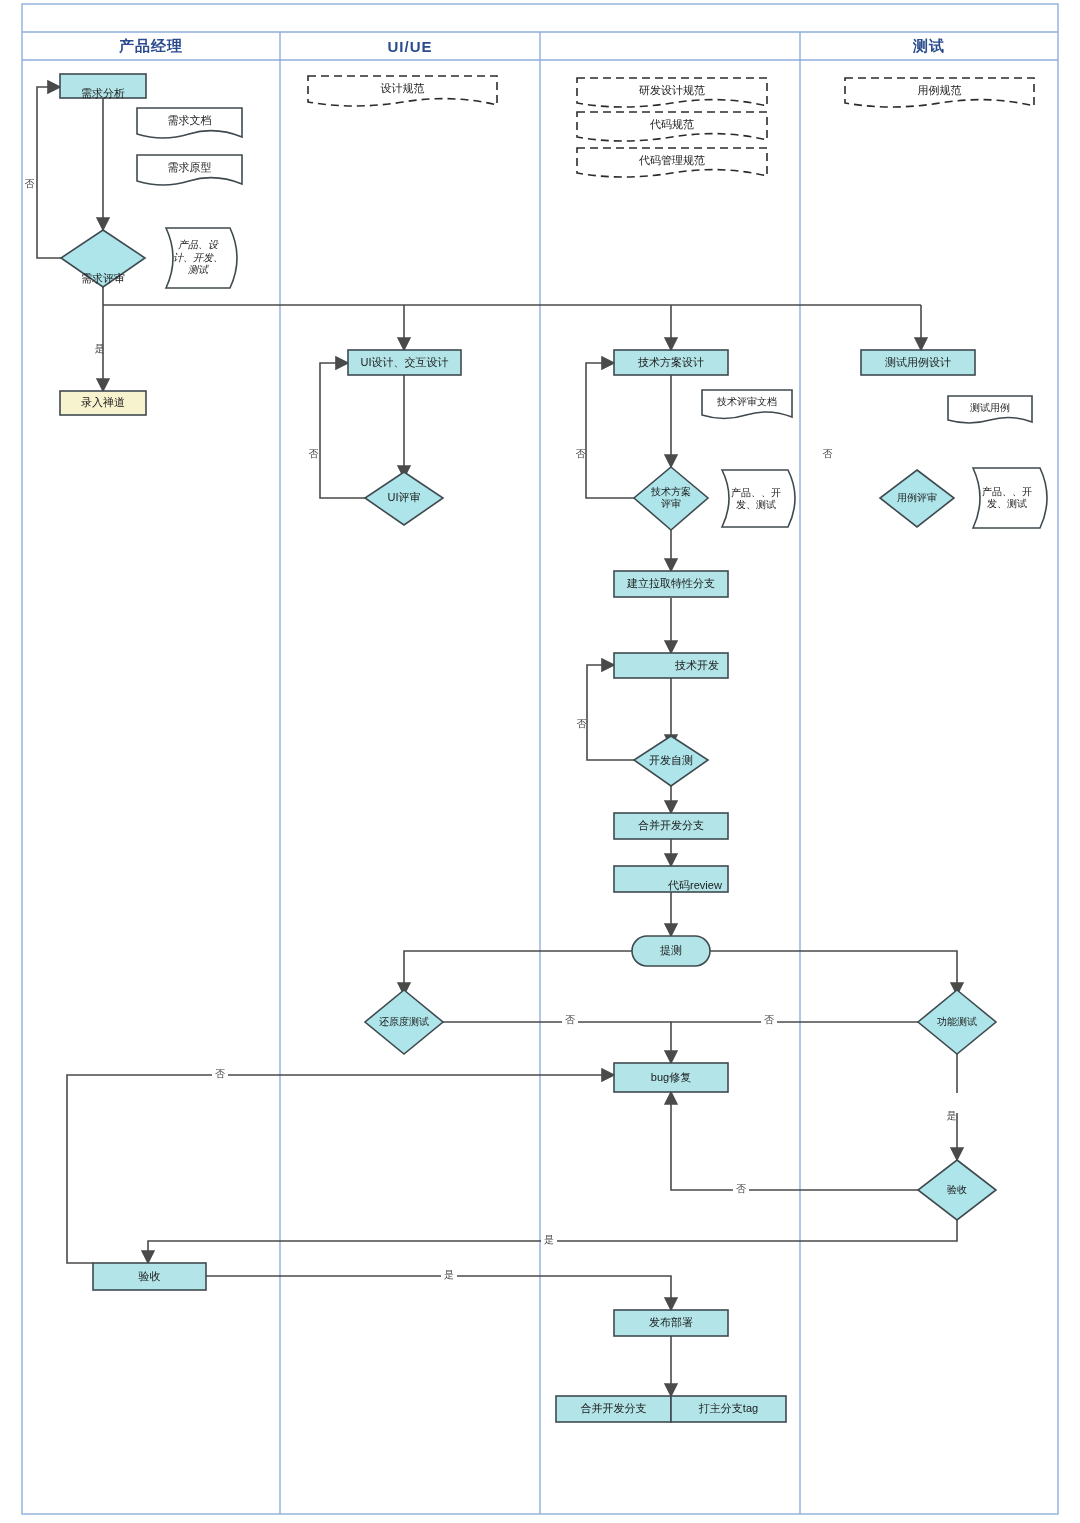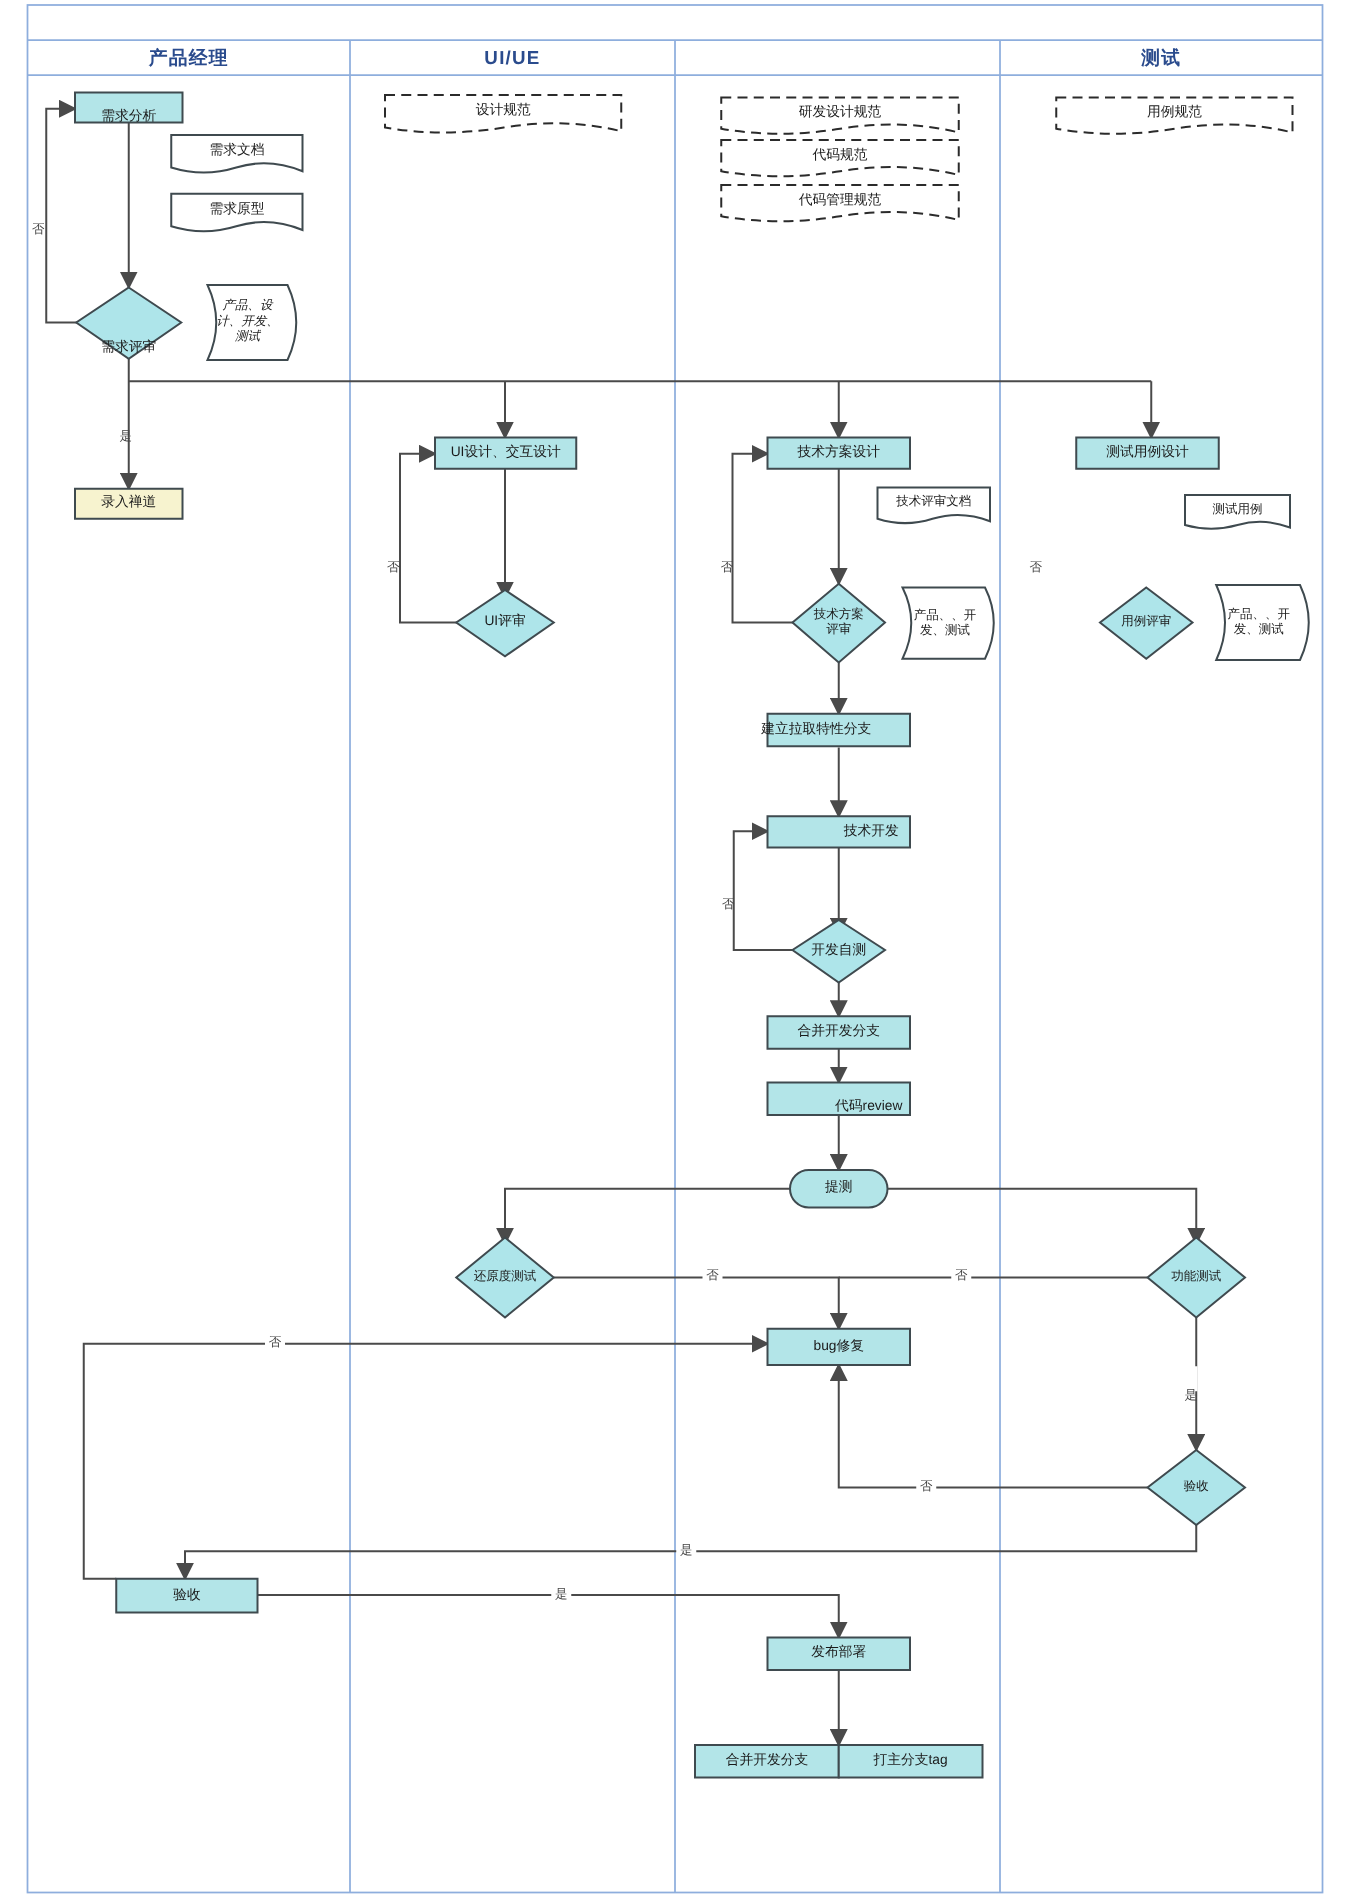--- a/index.html
+++ b/index.html
@@ -160,21 +160,21 @@
 
   <div class="lbl" style="left:577px;top:80px;width:190px;height:22px;">研发设计规范</div>
   <div class="lbl" style="left:577px;top:114px;width:190px;height:22px;">代码规范</div>
   <div class="lbl" style="left:577px;top:150px;width:190px;height:22px;">代码管理规范</div>
   <div class="lbl" style="left:614px;top:350px;width:114px;height:25px;text-align:right;">技术方案设计</div>
   <div class="lbl small" style="left:702px;top:391px;width:90px;height:22px;">技术评审文档</div>
   <div class="lbl small" style="left:641px;top:482px;width:60px;height:32px;">技术方案
 评审</div>
   <div class="lbl small" style="left:726px;top:478px;width:60px;height:42px;">产品、、开
 发、测试</div>
-  <div class="lbl" style="left:596px;top:571px;width:114px;height:26px;">建立拉取特性分支</div>
+  <div class="lbl" style="left:614px;top:571px;width:114px;height:26px;">建立拉取特性分支</div>
   <div class="lbl" style="left:614px;top:653px;width:114px;height:25px;padding-left:26px;">技术开发</div>
   <div class="lbl" style="left:638px;top:750px;width:66px;height:22px;">开发自测</div>
   <div class="lbl" style="left:614px;top:813px;width:114px;height:26px;">合并开发分支</div>
   <div class="lbl" style="left:614px;top:866px;width:114px;height:40px;margin-left:24px;">代码review</div>
   <div class="lbl" style="left:632px;top:936px;width:78px;height:30px;">提测</div>
   <div class="lbl" style="left:614px;top:1063px;width:114px;height:29px;">bug修复</div>
   <div class="lbl" style="left:614px;top:1310px;width:114px;height:26px;">发布部署</div>
   <div class="lbl" style="left:556px;top:1396px;width:115px;height:26px;">合并开发分支</div>
   <div class="lbl" style="left:671px;top:1396px;width:115px;height:26px;">打主分支tag</div>
 

